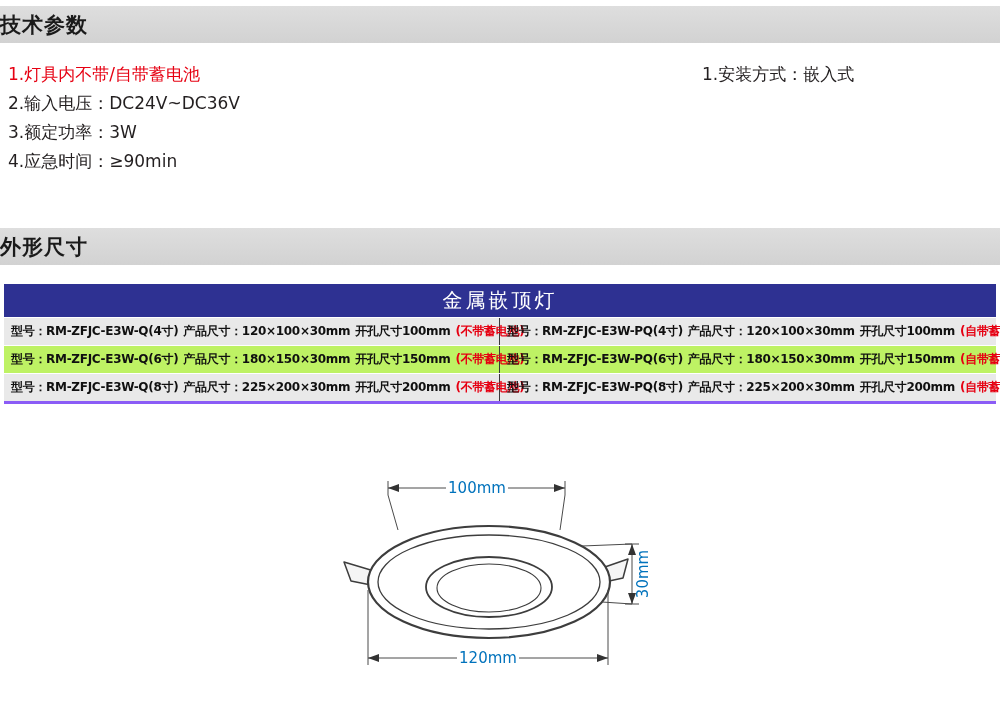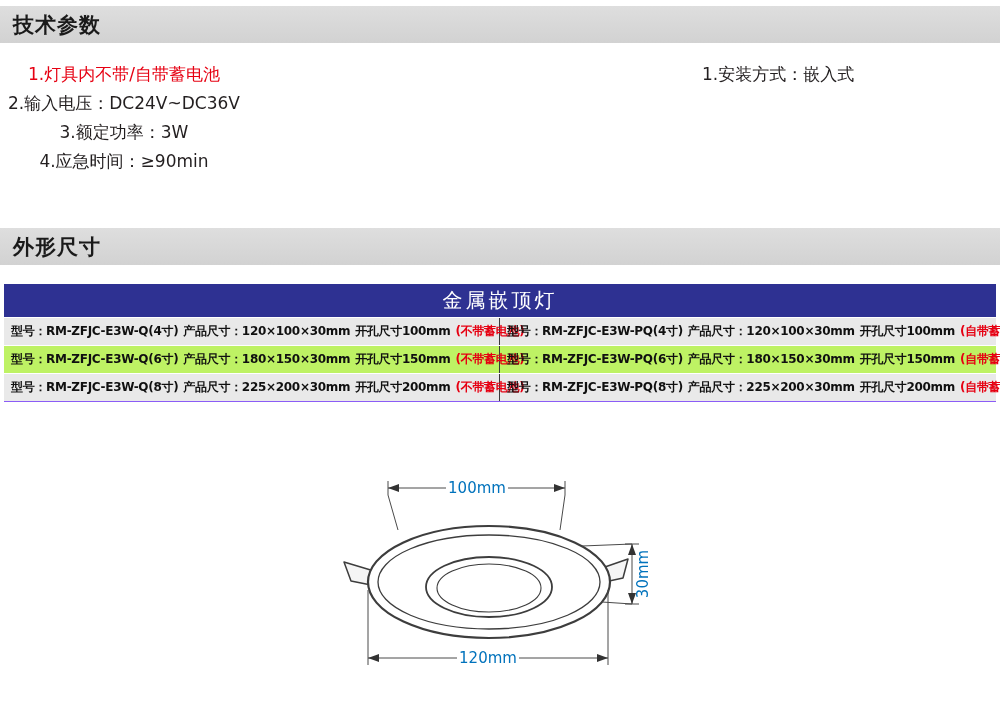--- a/index.html
+++ b/index.html
@@ -2,40 +2,40 @@
 <html><head>
 <meta charset="utf-8">
 <style>
   * { margin:0; padding:0; box-sizing:border-box; }
   html,body { background:#ffffff; }
   body { font-family:"DejaVu Sans","Liberation Sans",sans-serif; }
   .page { position:relative; width:1000px; height:719px; background:#fff; overflow:hidden; }
 
   
   .section-bar { position:absolute; left:0; width:1000px; height:37px;
-    background:linear-gradient(#dedede,#d2d2d2); display:flex; align-items:center; padding-left:13px; }
+    background:linear-gradient(#dedede,#d2d2d2); display:flex; align-items:center; }
   .section-bar .bar-title { font-size:21px; font-weight:bold; color:#1a1a1a; letter-spacing:1px; }
   #bar-tech { top:6px; }
   #bar-outline { top:228px;align-items:center; }
 
   
-  .specs { position:absolute; top:60px; left:0; width:1000px; height:160px;text-align:center; }
+  .specs { position:absolute; top:60px; left:0; width:1000px; height:160px; }
   .spec-col { position:absolute; top:0; }
   .spec-col.c1 { left:8px; }
   .spec-col.c2 { left:390px; }
   .spec-col.c3 { left:702px; }
   .spec-line { font-size:17px; color:#231f20; line-height:29px; white-space:nowrap; }
   .spec-line.red { color:#e60012; }
   .spec-line.indent { padding-left:18px; }
 
   
   .dim-table { position:absolute; top:284px; left:4px; width:992px; }
   .table-title { height:33px; background:#2e3192; color:#ffffff; font-size:20px; font-weight:normal;
     display:flex; align-items:center; justify-content:center; letter-spacing:3px; }
-  .table-body { border-bottom:1px solid #8b5cf6; }
+  .table-body { border-bottom:3px solid #8b5cf6; }
   .t-row { display:flex; height:28px; border-top:1px solid #ffffff; background:#bef264; }
   .t-row.alt { background:#e9e9e9; }
   .t-cell { width:50%; display:flex; align-items:center; padding:0 7px; font-size:12px;
     font-weight:bold; color:#101010; white-space:nowrap; letter-spacing:-0.3px; }
   .t-cell.left-cell { border-right:1px solid #3a3a3a; }
   .t-cell span { margin-right:5px; }
   .t-cell .red { color:#e60012; margin-right:0; }
 
   
   .drawing { position:absolute; left:330px; top:468px; width:340px; height:225px; }

